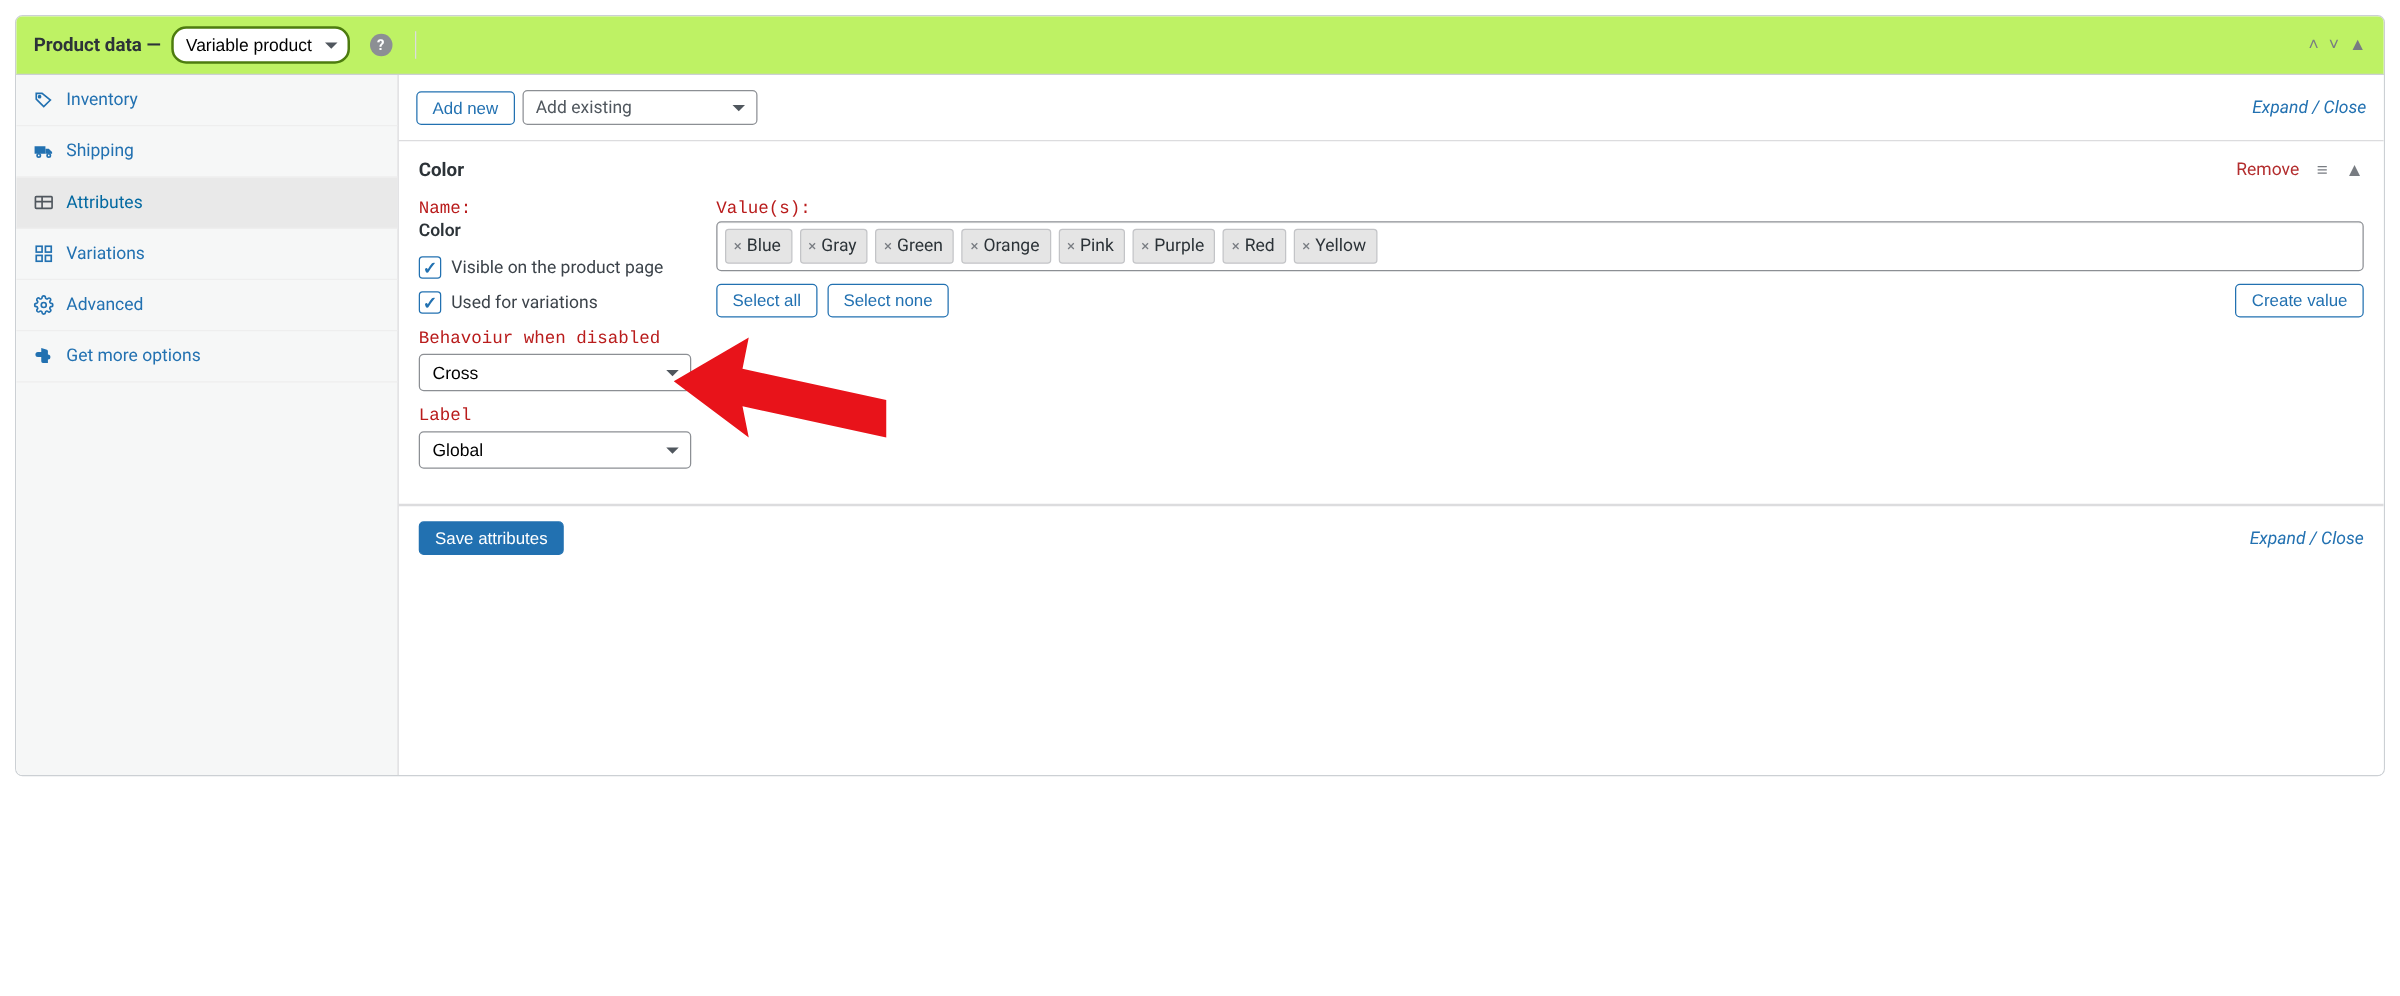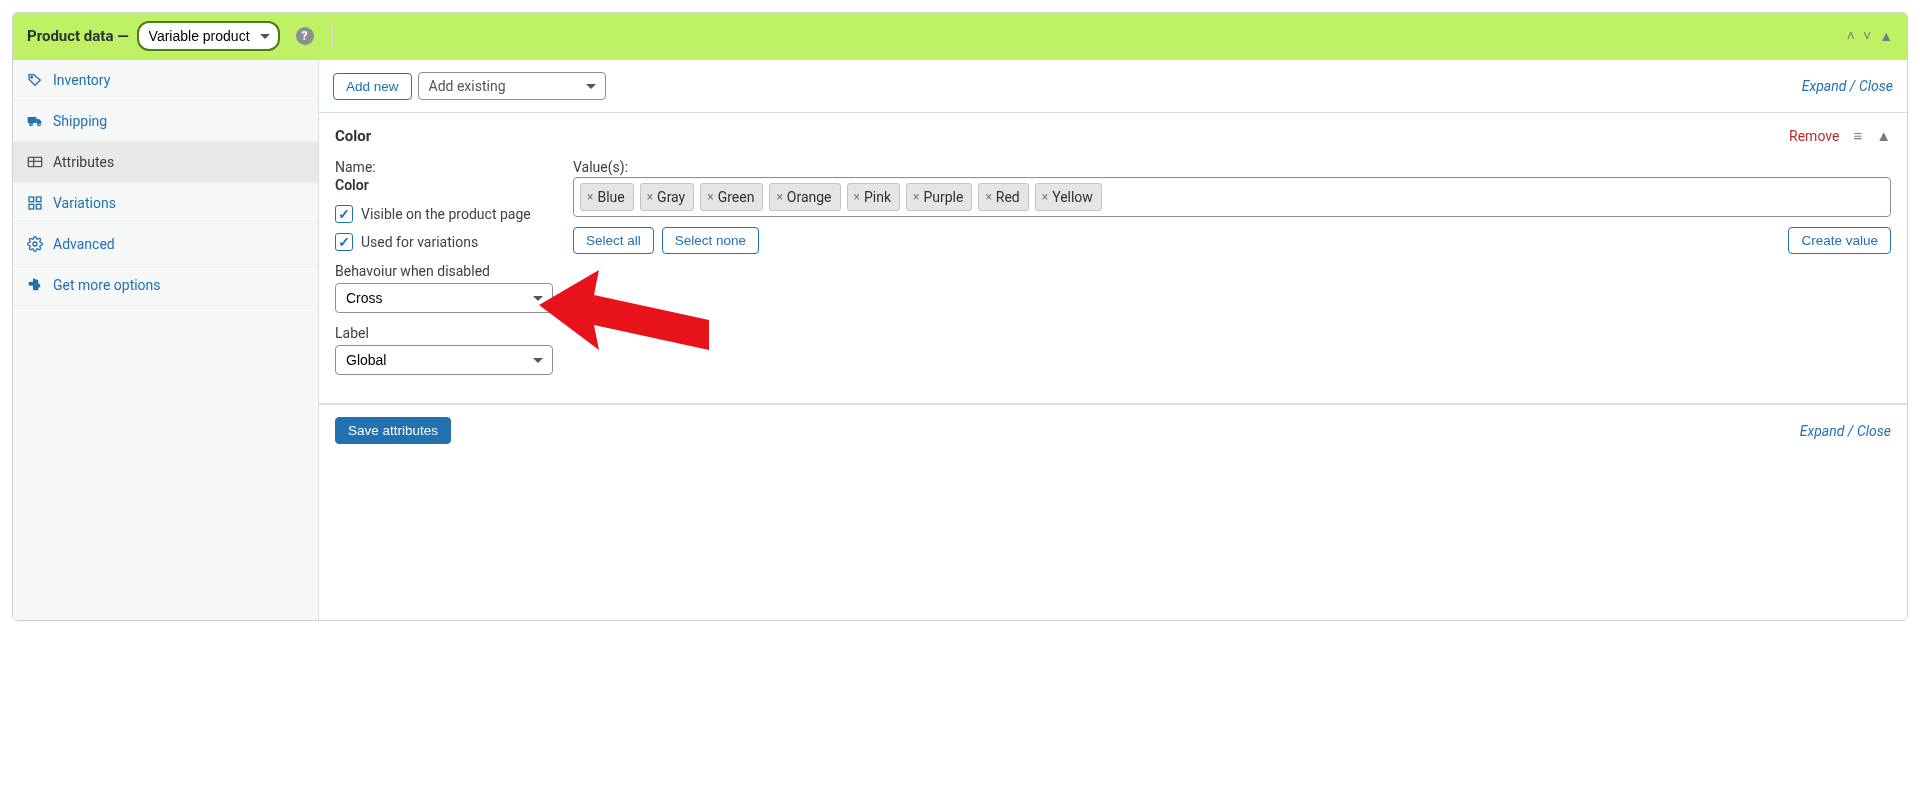--- a/index.html
+++ b/index.html
@@ -71,21 +71,21 @@
     padding: 0;
   }
   .tab-item {
     display: flex; align-items: center; gap: 10px;
     padding: 12px 14px;
     border-bottom: 1px solid #eee;
     color: #2271b1;
     font-size: 14px;
     cursor: pointer;
   }
-  .tab-item.active { background: #e9e9e9; color: #404040; }
+  .tab-item.active { background: #e9e9e9; color: #0369a1; }
   .tab-icon { width: 16px; display:inline-flex; justify-content:center; color: inherit; font-size:14px; }
 
   .content { flex: 1; display:flex; flex-direction:column; }
 
   .toolbar {
     display: flex; align-items: center; gap: 6px;
     padding: 12px 14px;
   }
   .btn {
     border: 1px solid #2271b1;
@@ -114,21 +114,21 @@
   .attr-head-right { margin-left:auto; display:flex; align-items:center; gap:14px; }
   .remove { color:#b32d2e; cursor:pointer; }
   .handle-icon { color:#787c82; cursor:pointer; font-size:15px; }
 
   .attr-body {
     display:flex; gap:20px;
     padding: 4px 16px 28px 16px;
   }
   .col-left { width: 218px; flex: 0 0 218px; }
   .col-right { flex: 1; }
-  .lbl { color:#404040; font-size:14px; margin-bottom:2px; }
+  .lbl { color:#b91c1c; font-size:14px; margin-bottom:2px;font-family:Liberation Mono, monospace; }
   .static-val { font-weight:600; font-size:14px; margin-bottom:12px; }
   .chk-row { display:flex; align-items:center; gap:8px; margin-bottom:10px; color:#3c434a; }
   .chk {
     width:18px; height:18px; border:1px solid #2271b1; border-radius:3px;
     display:inline-flex; align-items:center; justify-content:center;
     color:#2271b1; font-weight:700; font-size:14px;
   }
   .field-group { margin-top:12px; }
   .sel {
     width:100%; border:1px solid #8c8f94; border-radius:4px;

